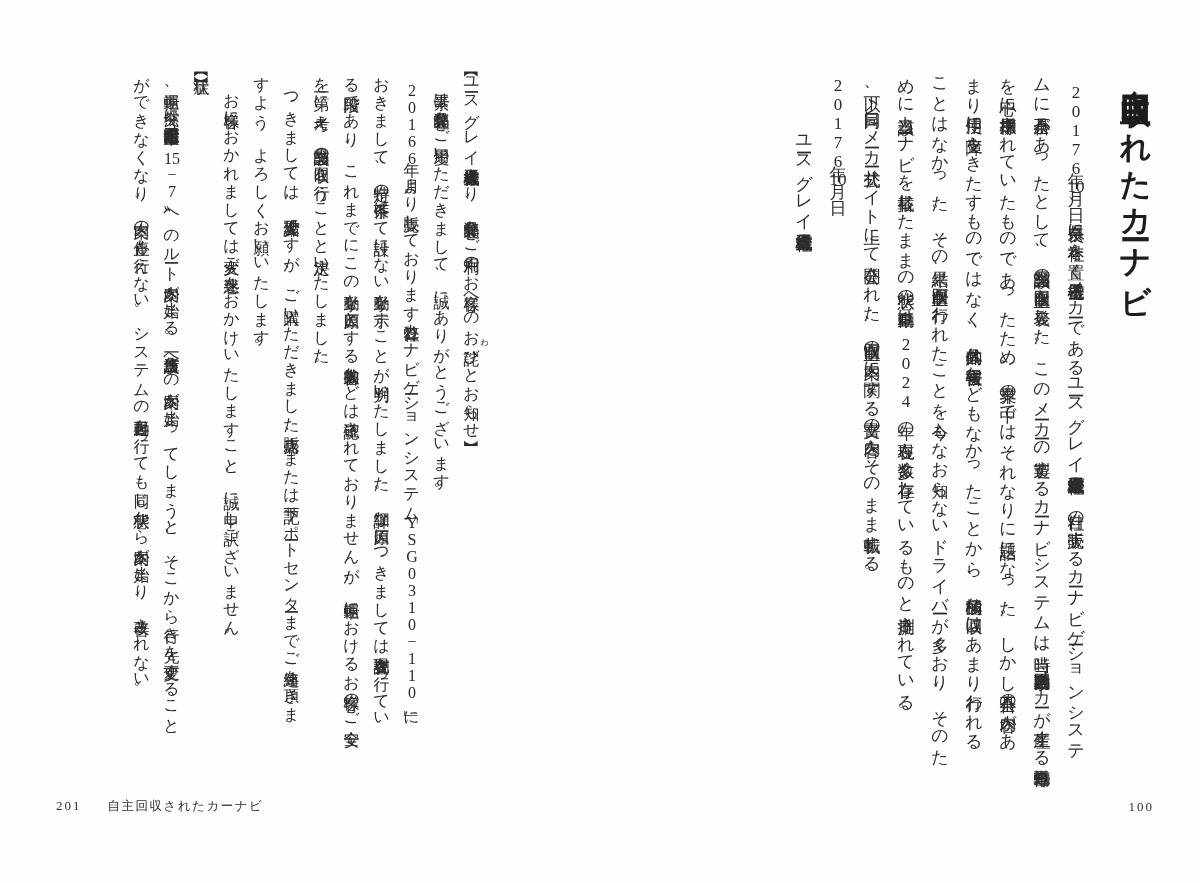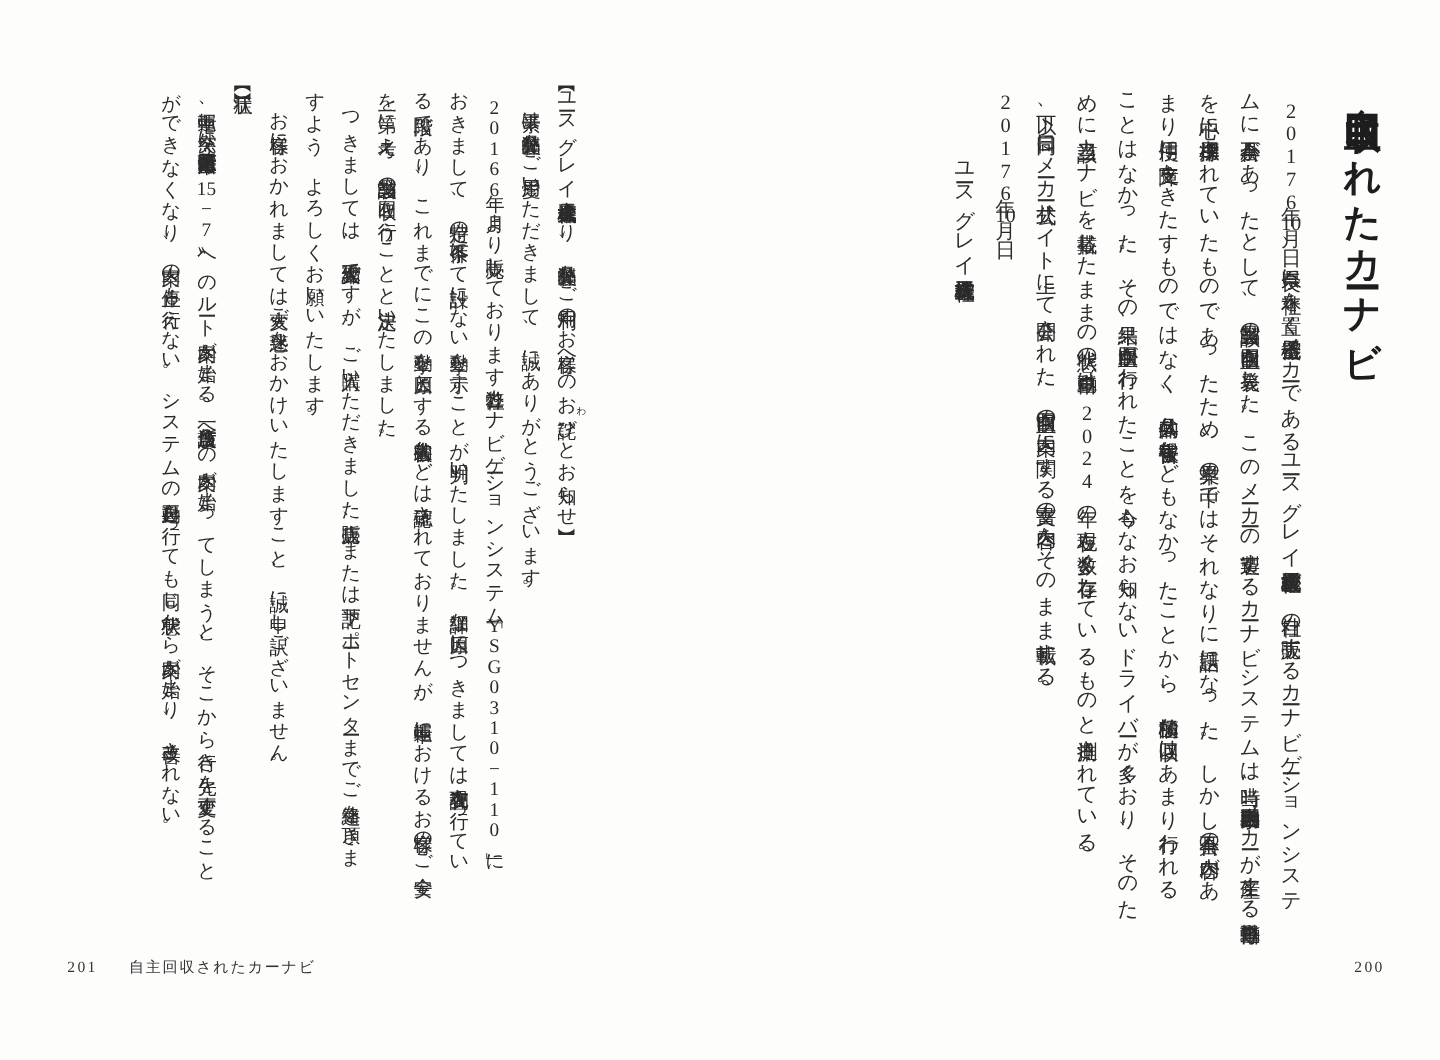--- a/index.html
+++ b/index.html
@@ -115,21 +115,21 @@
 
       <p class="para">以下、同日にメーカー公式サイト上にて公開された、自主回収の案内に関する文書の内容をそのまま転載する。</p>
 
       <p class="date-line"><span>2017年6月</span><span class="tcy">10</span><span>日</span></p>
 
       <p class="company-line">ユースグレイ電機工業株式会社</p>
 
     </div>
 
     <div class="footer-right">
-      <span class="folio">200</span>
+      <span class="folio">100</span>
     </div>
   </div>
 
   <div class="page page-left">
     <div class="v-content left-content">
 
       <p class="no-indent"><span>【ユースグレイ電機工業株式会社より、弊社製品をご利用のお客様へのお</span><ruby><span>詫</span><rt>わ</rt></ruby><span>びとお知らせ】</span></p>
 
       <p class="para">平素は弊社製品をご愛用いただきまして、誠にありがとうございます。</p>
 

